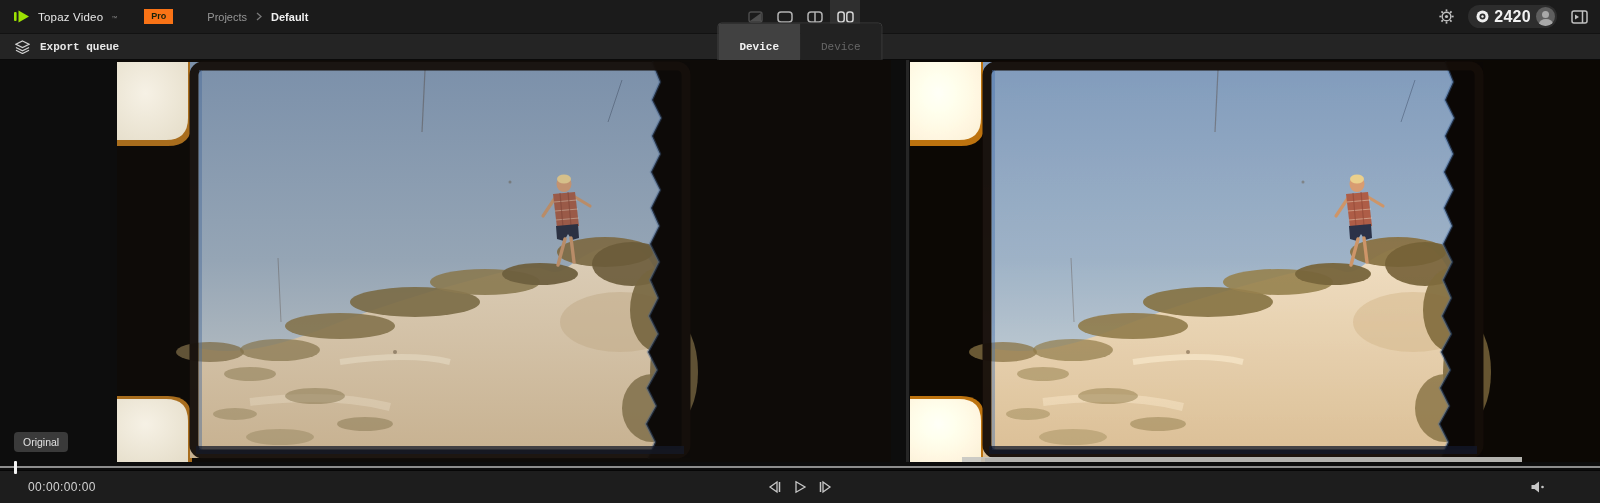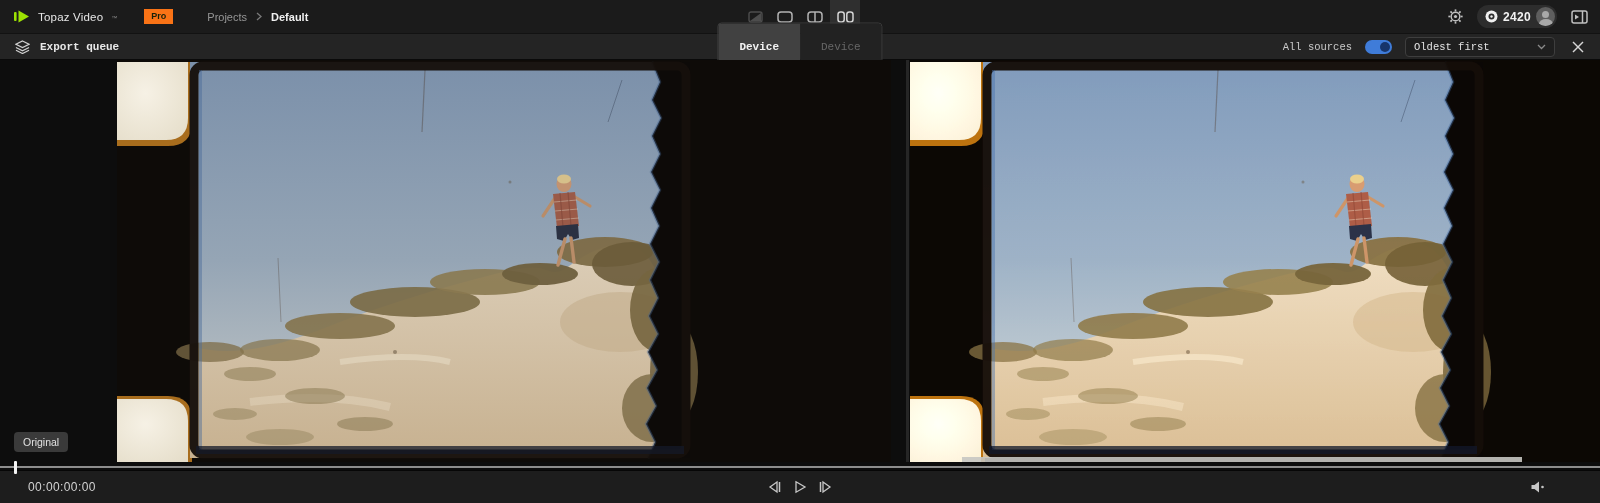--- a/index.html
+++ b/index.html
@@ -18,21 +18,21 @@
   .crumbs{display:flex;align-items:center;gap:8px;margin-left:34px;font-size:11px;}
   .crumb-dim{color:#969696;}
   .crumb-cur{color:#f0f0f0;font-weight:600;}
   .tb-center{position:absolute;left:50%;top:0;height:34px;transform:translateX(-50%);display:flex;}
   .vm-btn{width:30px;height:34px;display:flex;align-items:center;justify-content:center;cursor:pointer;}
   .vm-btn.active{background:#2f2f2f;}
   .tb-right{margin-left:auto;display:flex;align-items:center;gap:14px;padding-right:12px;}
   .icon-btn{display:flex;align-items:center;justify-content:center;cursor:pointer;}
   .credits{display:flex;align-items:center;gap:5px;background:#2d2d2d;border-radius:12px;
            height:23px;padding:0 2px 0 8px;}
-  .credits-num{font-size:12px;font-weight:bold;color:#f2f2f2;letter-spacing:.3px;}
+  .credits-num{font-size:16px;font-weight:bold;color:#f2f2f2;letter-spacing:.3px;}
   .avatar{width:19px;height:19px;border-radius:50%;background:#5e5e5e;overflow:hidden;position:relative;}
   .avatar:before{content:"";position:absolute;left:6px;top:4px;width:7px;height:7px;border-radius:50%;background:#a8a8a8;}
   .avatar:after{content:"";position:absolute;left:2.5px;top:12px;width:14px;height:10px;border-radius:50%;background:#a8a8a8;}
 
   
   .exportbar{position:absolute;left:0;top:34px;width:100%;height:26px;background:#242424;
              border-bottom:1px solid #0a0a0a;display:flex;align-items:center;box-sizing:border-box;font-family:Liberation Mono, monospace;}
   .eq-left{display:flex;align-items:center;gap:10px;padding-left:15px;}
   .eq-title{font-size:11px;font-weight:600;color:#e8e8e8;}
   .segmented{position:absolute;left:50%;top:50%;transform:translate(-50%,-50%);display:flex;
@@ -244,38 +244,20 @@
         <path d="M1,11 L8,14.5 L15,11" fill="none" stroke="#d0d0d0" stroke-width="1.3"></path>
       </svg>
       <span class="eq-title">Export queue</span>
     </div>
 
     <div class="segmented">
       <span class="seg on">Device</span>
       <span class="seg off">Device</span>
     </div>
 
-    <div class="eq-right">
-      <span class="as-label">All sources</span>
-      <div class="toggle">
-          <div class="knob"></div>
-        </div>
-      <div class="dropdown">
-        <span class="dd-val">Oldest first</span>
-        <svg width="9" height="6" viewBox="0 0 9 6">
-          <polyline points="1,1 4.5,4.5 8,1" fill="none" stroke="#8a8a8a" stroke-width="1.3"></polyline>
-        </svg>
-      </div>
-      <div class="close-btn">
-        <svg width="12" height="12" viewBox="0 0 12 12">
-          <line x1="1" y1="1" x2="11" y2="11" stroke="#d5d5d5" stroke-width="1.4"></line>
-          <line x1="11" y1="1" x2="1" y2="11" stroke="#d5d5d5" stroke-width="1.4"></line>
-        </svg>
-      </div>
-    </div>
   </div>
 
   <div class="viewer">
     <div class="film left">
       <svg width="774" height="402" viewBox="0 0 774 402">
           <use href="#film"></use>
         </svg>
     </div>
     <div class="vdivider"></div>
     <div class="film right">

